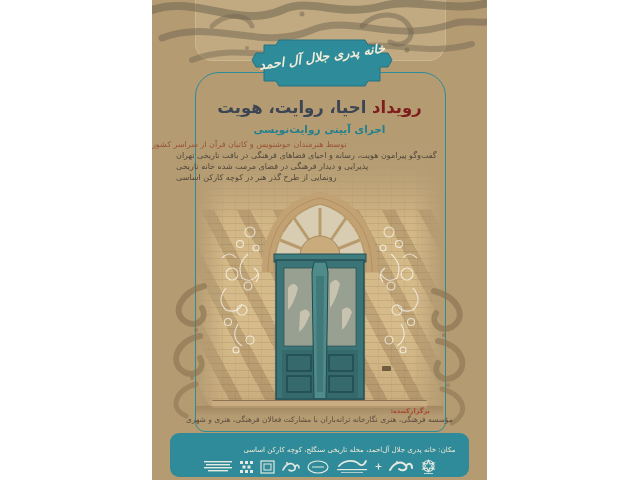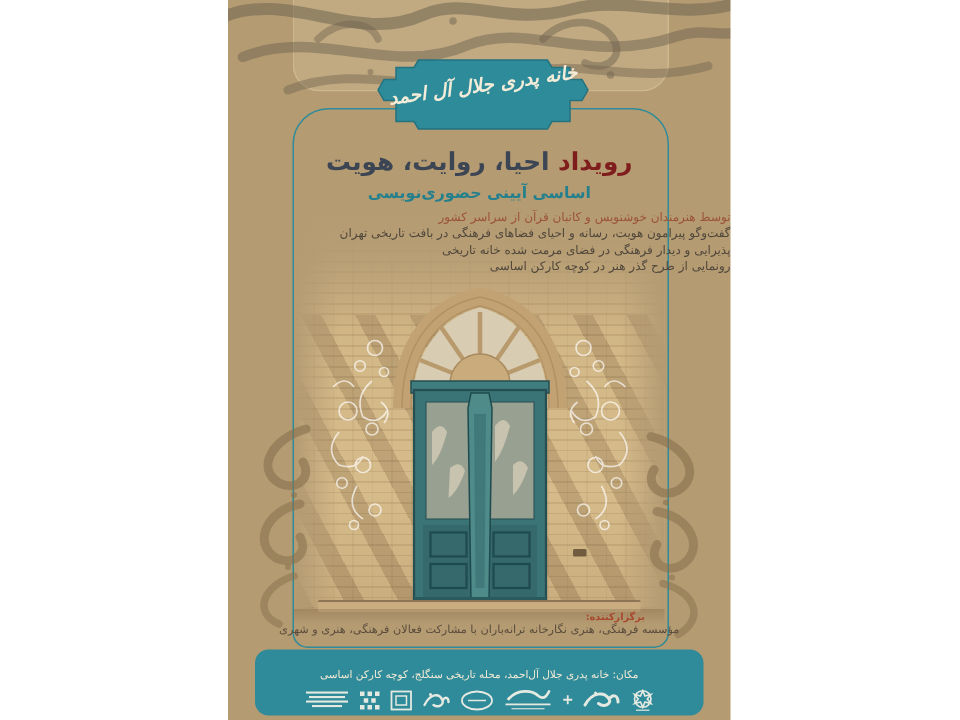--- a/index.html
+++ b/index.html
@@ -34,21 +34,21 @@
   .headline{
     position:absolute;left:0;top:98px;width:335px;text-align:center;direction:rtl;
     font-size:16.5px;font-weight:bold;letter-spacing:0;
   }
   .headline .hl-red{color:#7f1d1d;}
   .headline .hl-dark{color:#3c4553;}
   .subtitle{
     position:absolute;left:0;top:123px;width:335px;text-align:center;direction:rtl;
     font-size:10.5px;font-weight:bold;color:#25808d;
   }
-  .bullets{position:absolute;left:0;top:139px;width:335px;text-align:right;direction:rtl;}
+  .bullets{position:absolute;left:0;top:139px;width:335px;text-align:left;direction:rtl;}
   .bullets div{font-size:8px;line-height:11px;}
   .b-red{color:#9c5436;}
   .b-dark{color:#50473c;margin-left:24px;}
   
   .wall{
     position:absolute;left:44px;top:140px;width:247px;height:266px;
     background:
       repeating-linear-gradient(0deg, rgba(140,110,75,.20) 0 1px, rgba(0,0,0,0) 1px 7px),
       repeating-linear-gradient(90deg, rgba(140,110,75,.10) 0 1px, rgba(0,0,0,0) 1px 13px),
       linear-gradient(180deg,#c3a87b 0%,#d4b988 38%,#d7bc8b 70%,#c9ad7e 100%);
@@ -99,21 +99,21 @@
   .footer{
     position:absolute;left:18px;top:433px;width:299px;height:44px;
     background:#2f8b99;border-radius:9px;overflow:hidden;
   }
   .footer-line1{
     position:absolute;left:0;top:3px;width:299px;text-align:center;direction:rtl;
     font-size:7.5px;color:#f3ead6;font-weight:bold;
   }
   .footer-line2{
     position:absolute;left:0;top:13px;width:299px;text-align:center;direction:rtl;
-    font-size:7px;color:#f3ead6;
+    font-size:7px;color:#f3ead6;padding-left:30px;
   }
   .logos{
     position:absolute;left:0;top:24px;width:299px;height:19px;
     display:flex;align-items:center;justify-content:center;gap:6px;
   }
   .logo{display:flex;align-items:center;justify-content:center;opacity:.92;}
 </style>
 </head>
 <body>
 
@@ -258,21 +258,21 @@
       <path d="M14,8 h12 l3,-5 h86 l3,5 h12 v8 h8 l4,7 -4,7 h-8 v14 h-12 l-3,5 h-86 l-3,-5 h-12 v-14 h-8 l-4,-7 4,-7 h8 z" fill="#2e8b99" stroke="#257280" stroke-width="1"></path>
     </svg>
     <div class="badge-text">خانه پدری جلال آل احمد</div>
   </div>
 
   <div class="headline" dir="rtl">
     <span class="hl-red">رویداد</span>
     <span class="hl-dark">احیا، روایت، هویت</span>
   </div>
 
-  <div class="subtitle">اساسی آیینی حضوری‌نویسی</div>
+  <div class="subtitle">اجرای آیینی روایت‌نویسی</div>
 
   <div class="bullets">
     <div class="b-red">توسط هنرمندان خوشنویس و کاتبان قرآن از سراسر کشور</div>
     <div class="b-dark">گفت‌وگو پیرامون هویت، رسانه و احیای فضاهای فرهنگی در بافت تاریخی تهران</div>
     <div class="b-dark">پذیرایی و دیدار فرهنگی در فضای مرمت شده خانه تاریخی</div>
     <div class="b-dark">رونمایی از طرح گذر هنر در کوچه کارکن اساسی</div>
   </div>
 
   <div class="organizer-label">برگزارکننده:</div>
   <div class="organizer-text">مؤسسه فرهنگی، هنری نگارخانه ترانه‌باران با مشارکت فعالان فرهنگی، هنری و شهری</div>

